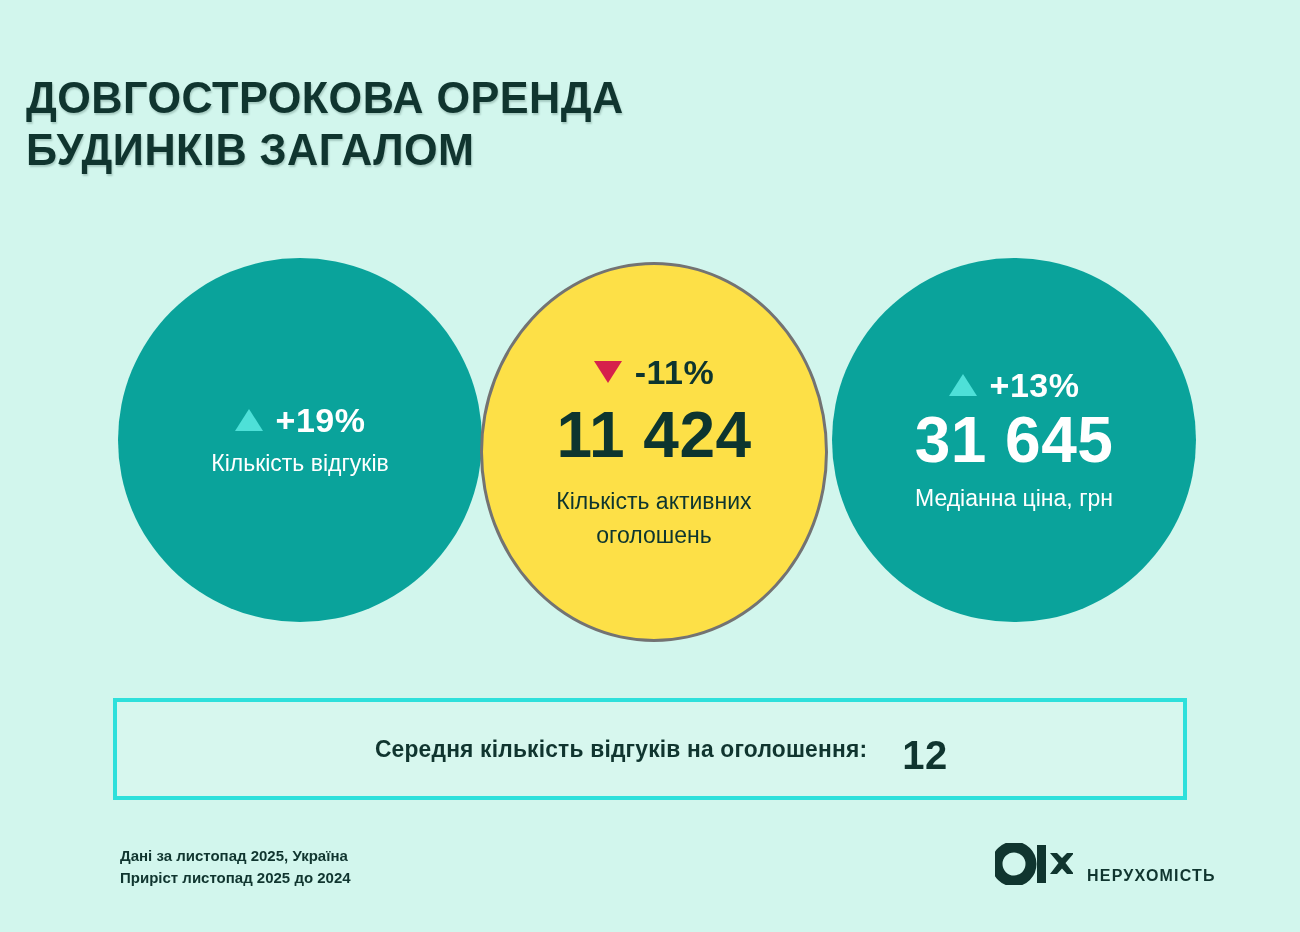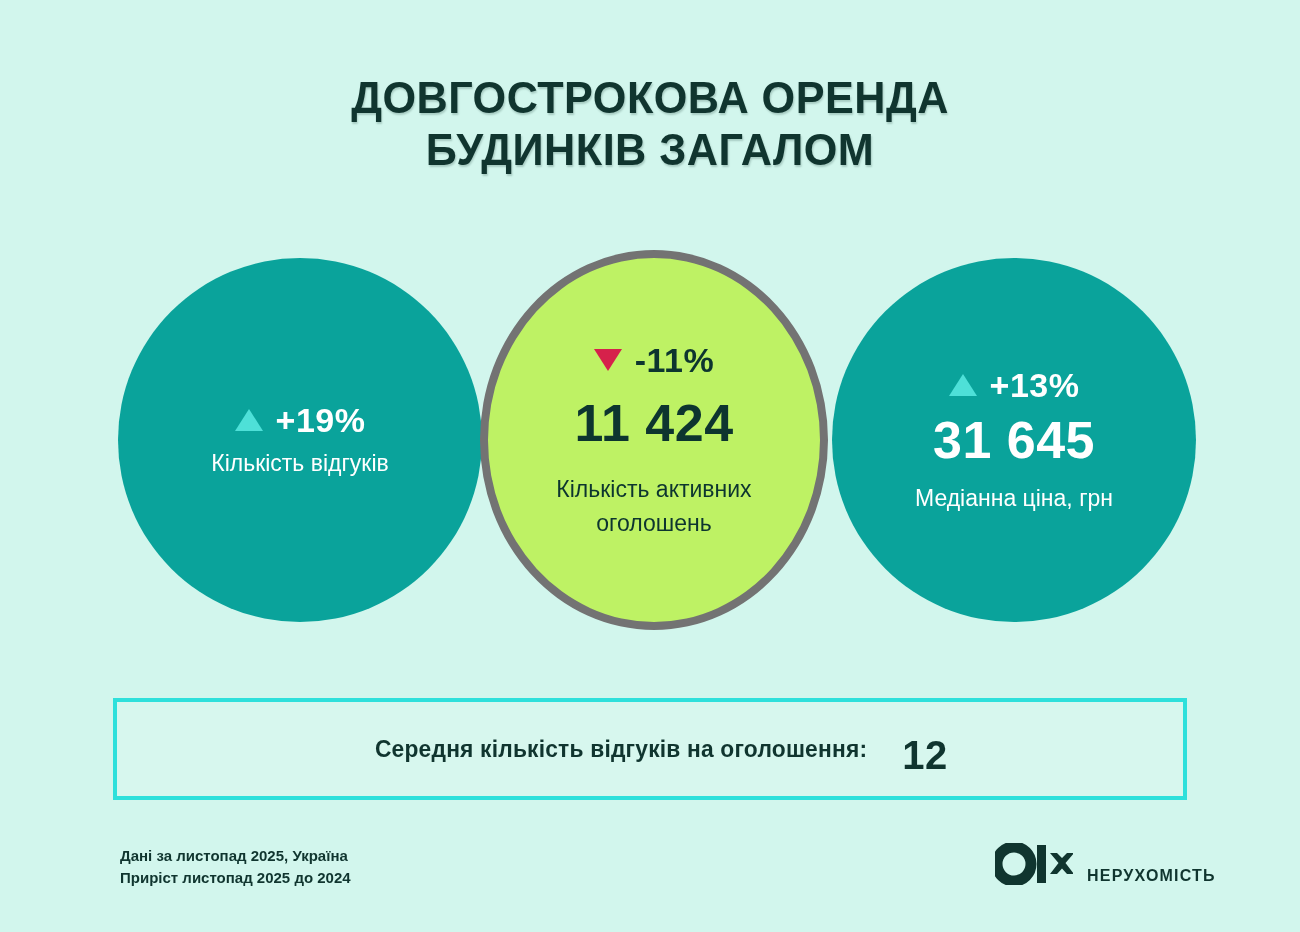--- a/index.html
+++ b/index.html
@@ -15,21 +15,21 @@
     overflow: hidden;
     position: relative;
   }
 
   
   .title-block {
     position: absolute;
     top: 72px;
     left: 0;
     width: 1300px;
-    text-align: center;
+    text-align: left;
   }
   .title-line {
     display: block;
     font-size: 45px;
     line-height: 52px;
     font-weight: 900;
     letter-spacing: 0.5px;
     color: #10352f;
     text-transform: uppercase;
     transform: scaleX(0.96);
@@ -66,25 +66,25 @@
   .circle-right {
     left: 832px;
     top: 8px;
     width: 364px;
     height: 364px;
     background: #0aa39b;
     z-index: 1;
   }
   .circle-mid {
     left: 480px;
-    top: 0px;
+    top: 12px;
     width: 348px;
     height: 380px;
-    background: #bef264;
-    border: 8px solid #737373;
+    background: #fde047;
+    border: 3px solid #737373;
     z-index: 3;
   }
 
   .delta-row {
     display: flex;
     align-items: center;
     justify-content: center;
     gap: 13px;
     margin-bottom: 6px;
   }
@@ -99,21 +99,21 @@
   }
   .tri-down {
     border-top: 22px solid #d6214b;
   }
   .delta-text {
     font-size: 34px;
     font-weight: 800;
     letter-spacing: 0.5px;
   }
   .big-value {
-    font-size: 52px;
+    font-size: 64px;
     font-weight: 900;
     letter-spacing: 0.5px;
     line-height: 58px;
     margin-bottom: 12px;
   }
   .caption {
     font-size: 23px;
     font-weight: 400;
     line-height: 34px;
     max-width: 300px;

